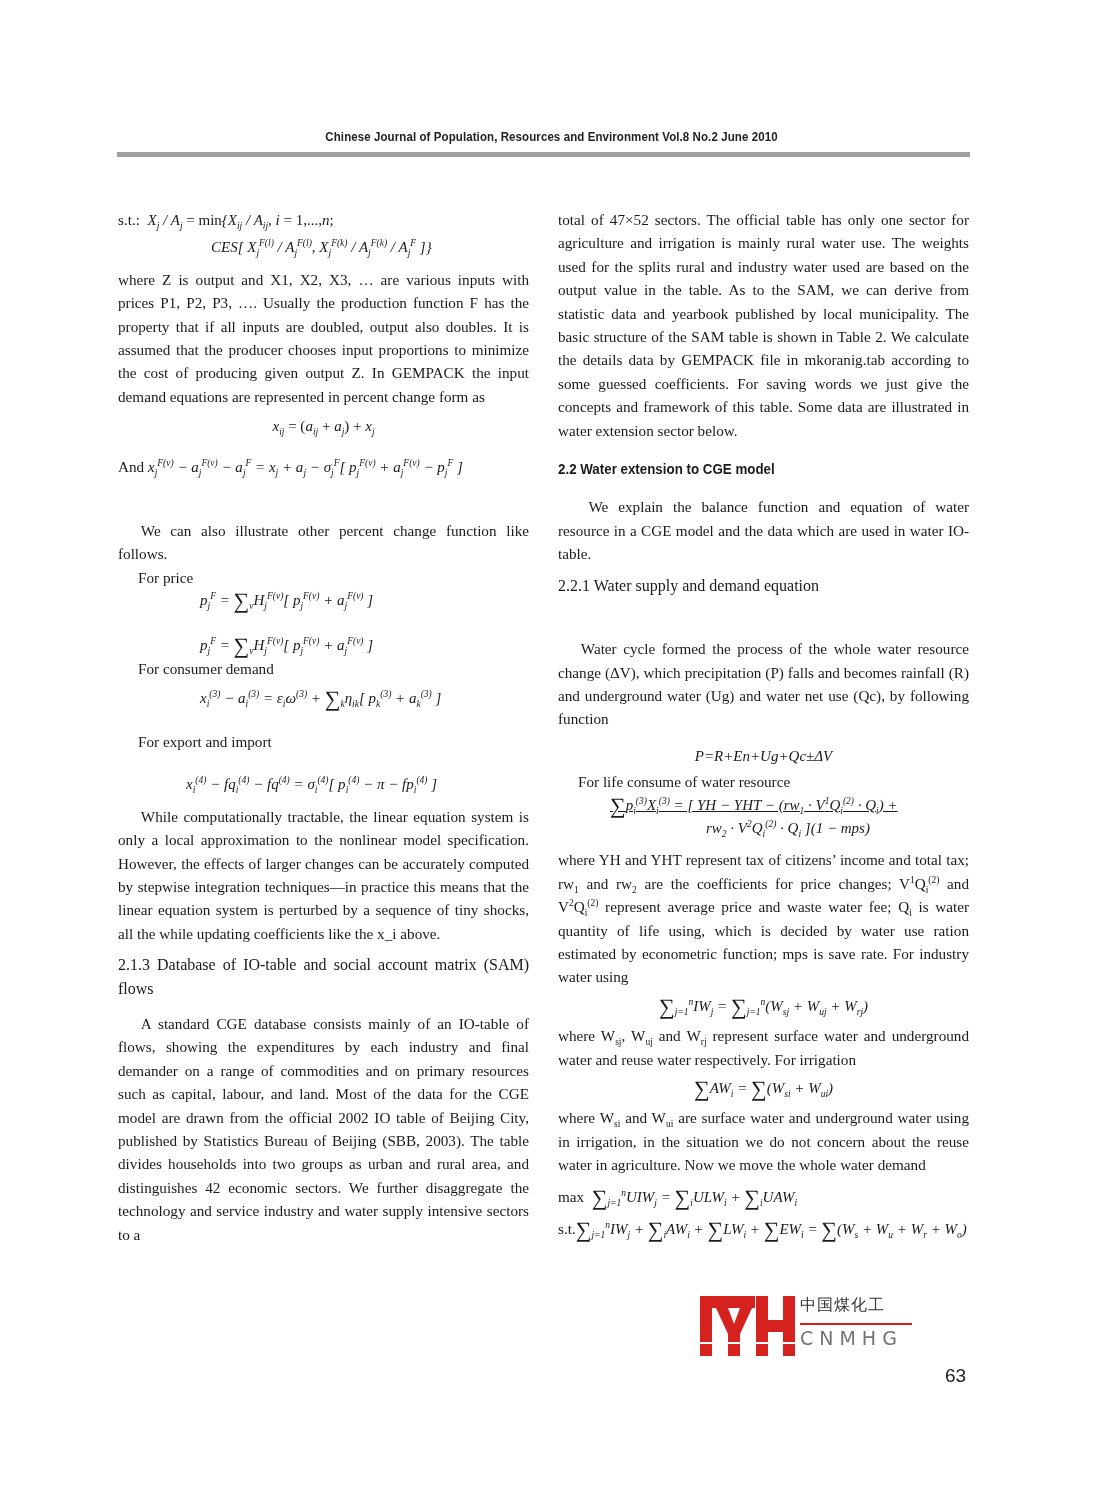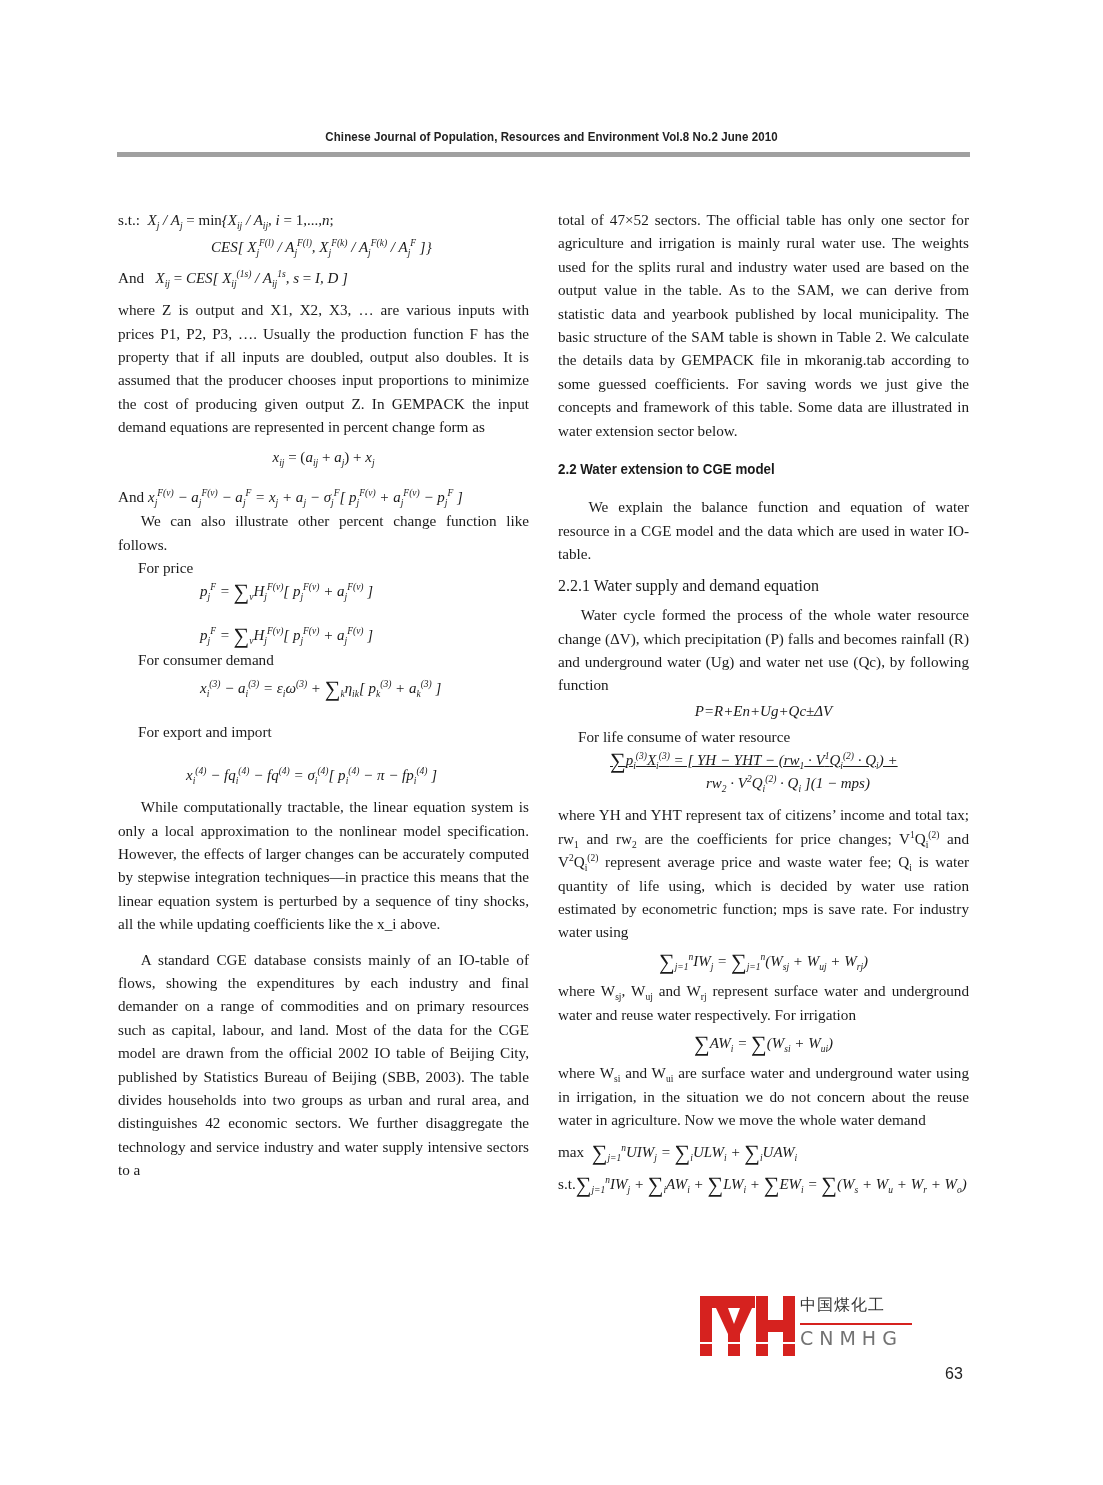--- a/index.html
+++ b/index.html
@@ -6,77 +6,74 @@
   body { width:1103px; height:1485px; position:relative; overflow:hidden;
          font-family:"Liberation Serif", serif; color:#1a1a1a; }
   .header-text { position:absolute; left:0; width:1103px; top:130px; text-align:center;
          font-family:"Liberation Sans", sans-serif; font-size:12.5px; font-weight:bold; color:#222; letter-spacing:0.1px; transform:scaleX(0.92); }
   .rule { position:absolute; left:117px; top:152px; width:853px; height:5px; background:#a0a0a0; }
   .col { position:absolute; top:208px; width:411px; font-size:15.2px; line-height:23.4px; }
   .col.left { left:118px; }
   .col.right { left:558px; }
   p { margin:0; text-align:justify; }
   .ind { text-indent:2em; }
-  .ind1 { text-indent:1.5em; }
+  .ind1 { text-indent:1.5em;margin-top:40px; }
   .eq { white-space:nowrap; font-style:italic; font-size:15px; }
   .eq .up { font-style:normal; }
   .c { text-align:center; }
   sub, sup { font-size:9.5px; line-height:0; }
   .big { font-size:22px; font-style:normal; vertical-align:-3px; }
   .sec-head { font-family:"Liberation Sans", sans-serif; font-weight:bold; font-size:14.5px; margin:10px 0 8px; transform:scaleX(0.92); transform-origin:left; }
   .sub-head { font-size:16px; margin:8px 0 6px; }
   .i { }
   .logo { position:absolute; left:700px; top:1290px; width:220px; height:70px; }
   .logo-mark { position:absolute; left:0; top:6px; width:95px; height:60px; }
   .logo-cn { position:absolute; left:100px; top:5px; font-family:"DejaVu Sans", sans-serif; font-size:16px; color:#333; letter-spacing:1px;text-align:right; }
   .logo-line { position:absolute; left:100px; top:33px; width:112px; height:2px; background:#d6221f; }
   .logo-en { position:absolute; left:100px; top:37px; font-family:"DejaVu Sans", sans-serif; font-size:19px; color:#737373; letter-spacing:6px; }
-  .page-num { position:absolute; left:945px; top:1365px; font-family:"Liberation Sans", sans-serif; font-size:16px; color:#222; }
+  .page-num { position:absolute; left:945px; top:1365px; font-family:"Liberation Sans", sans-serif; font-size:19px; color:#222; }
 </style>
 </head>
 <body>
 
 <div class="header-text">Chinese Journal of Population, Resources and Environment  Vol.8 No.2 June 2010</div>
 <div class="rule"></div>
 
 <div class="col left">
   <div style="white-space:nowrap;">
     <span>s.t.:</span>
     <span class="eq">&nbsp;X<sub>j</sub> / A<sub>j</sub> <span class="up">= min</span>{X<sub>ij</sub> / A<sub>ij</sub>, i <span class="up">= 1,...,</span>n<span class="up">;</span></span>
   </div>
   <div class="eq" style="padding-left:93px; margin-top:4px;">CES[ X<sub>j</sub><sup>F(l)</sup> / A<sub>j</sub><sup>F(l)</sup>, X<sub>j</sub><sup>F(k)</sup> / A<sub>j</sub><sup>F(k)</sup> / A<sub>j</sub><sup>F</sup> ]}</div>
-  <div style="margin-top:6px;">
-    <span>And</span>
-    <span class="eq">&nbsp; X<sub>ij</sub> <span class="up">=</span> CES[ X<sub>ij</sub><sup>(1s)</sup> / A<sub>ij</sub><sup>1s</sup>, s <span class="up">=</span> I, D ]</span>
-  </div>
   <p style="margin-top:8px;">where Z is output and X1, X2, X3, … are various inputs with prices P1, P2, P3, …. Usually the production function F has the property that if all inputs are doubled, output also doubles. It is assumed that the producer chooses input proportions to minimize the cost of producing given output Z. In GEMPACK the input demand equations are represented in percent change form as</p>
   <div class="eq c" style="margin:7px 0 4px;">x<sub>ij</sub> <span class="up">= (</span>a<sub>ij</sub> <span class="up">+</span> a<sub>j</sub><span class="up">) +</span> x<sub>j</sub></div>
   <div style="white-space:nowrap; margin-top:16px;">
     <span>And</span>
     <span class="eq">x<sub>j</sub><sup>F(v)</sup> − a<sub>j</sub><sup>F(v)</sup> − a<sub>j</sub><sup>F</sup> = x<sub>j</sub> + a<sub>j</sub> − σ<sub>j</sub><sup>F</sup>[ p<sub>j</sub><sup>F(v)</sup> + a<sub>j</sub><sup>F(v)</sup> − p<sub>j</sub><sup>F</sup> ]</span>
   </div>
   <p class="ind1">We can also illustrate other percent change function like follows.</p>
   <div style="padding-left:20px;">For price</div>
   <div class="eq" style="padding-left:82px;">p<sub>j</sub><sup>F</sup> = <span class="big">∑</span><sub>v</sub>H<sub>j</sub><sup>F(v)</sup>[ p<sub>j</sub><sup>F(v)</sup> + a<sub>j</sub><sup>F(v)</sup> ]</div>
   <div class="eq" style="padding-left:82px; margin-top:21px;">p<sub>j</sub><sup>F</sup> = <span class="big">∑</span><sub>v</sub>H<sub>j</sub><sup>F(v)</sup>[ p<sub>j</sub><sup>F(v)</sup> + a<sub>j</sub><sup>F(v)</sup> ]</div>
   <div style="padding-left:20px;">For consumer demand</div>
   <div class="eq" style="padding-left:82px; margin-top:6px;">x<sub>i</sub><sup>(3)</sup> − a<sub>i</sub><sup>(3)</sup> = ε<sub>i</sub>ω<sup>(3)</sup> + <span class="big">∑</span><sub>k</sub>η<sub>ik</sub>[ p<sub>k</sub><sup>(3)</sup> + a<sub>k</sub><sup>(3)</sup> ]</div>
   <div style="padding-left:20px; margin-top:20px;">For export and import</div>
   <div class="eq" style="padding-left:68px; margin-top:20px;">x<sub>i</sub><sup>(4)</sup> − fq<sub>i</sub><sup>(4)</sup> − fq<sup>(4)</sup> = σ<sub>i</sub><sup>(4)</sup>[ p<sub>i</sub><sup>(4)</sup> − π − fp<sub>i</sub><sup>(4)</sup> ]</div>
   <p class="ind1" style="margin-top:8px;">While computationally tractable, the linear equation system is only a local approximation to the nonlinear model specification. However, the effects of larger changes can be accurately computed by stepwise integration techniques—in practice this means that the linear equation system is perturbed by a sequence of tiny shocks, all the while updating coefficients like the x_i above.</p>
+  <div class="sub-head" style="text-align:justify;">2.1.3    Database of IO-table and social account matrix (SAM) flows</div>
   <p class="ind1" style="margin-top:12px;">A standard CGE database consists mainly of an IO-table of flows, showing the expenditures by each industry and final demander on a range of commodities and on primary resources such as capital, labour, and land. Most of the data for the CGE model are drawn from the official 2002 IO table of Beijing City, published by Statistics Bureau of Beijing (SBB, 2003). The table divides households into two groups as urban and rural area, and distinguishes 42 economic sectors. We further disaggregate the technology and service industry and water supply intensive sectors to a</p>
 </div>
 
 <div class="col right">
   <p>total of 47×52 sectors. The official table has only one sector for agriculture and irrigation is mainly rural water use. The weights used for the splits rural and industry water used are based on the output value in the table. As to the SAM, we can derive from statistic data and yearbook published by local municipality. The basic structure of the SAM table is shown in Table 2. We calculate the details data by GEMPACK file in mkoranig.tab according to some guessed coefficients. For saving words we just give the concepts and framework of this table. Some data are illustrated in water extension sector below.</p>
   <div class="sec-head" style="margin-top:16px;">2.2     Water extension to CGE model</div>
   <p class="ind" style="margin-top:14px;">We explain the balance function and equation of water resource in a CGE model and the data which are used in water IO-table.</p>
   <div class="sub-head">2.2.1    Water supply and demand equation</div>
   <p class="ind1">Water cycle formed the process of the whole water resource change (ΔV), which precipitation (P) falls and becomes rainfall (R) and underground water (Ug) and water net use (Qc), by following function</p>
-  <div class="eq c" style="margin:3px 0 2px;font-family:Liberation Serif, serif;">P=R+En+Ug+Qc±ΔV</div>
+  <div class="eq c" style="margin:14px 0 2px;font-family:Liberation Serif, serif;">P=R+En+Ug+Qc±ΔV</div>
   <div style="padding-left:20px;">For life consume of water resource</div>
   <div class="eq" style="padding-left:52px;text-decoration:underline;"><span class="big">∑</span>p<sub>i</sub><sup>(3)</sup>X<sub>i</sub><sup>(3)</sup> = [ YH − YHT − (rw<sub>1</sub> · V<sup>1</sup>Q<sub>i</sub><sup>(2)</sup> · Q<sub>i</sub>) +</div>
   <div class="eq" style="padding-left:148px; margin-bottom:8px;">rw<sub>2</sub> · V<sup>2</sup>Q<sub>i</sub><sup>(2)</sup> · Q<sub>i</sub> ](1 − mps)</div>
   <p>where <span class="i">YH</span> and <span class="i">YHT</span> represent tax of citizens’ income and total tax; <span class="i">rw</span><sub>1</sub> and <span class="i">rw</span><sub>2</sub> are the coefficients for price changes; <span class="i">V</span><sup>1</sup><span class="i">Q</span><sub>i</sub><sup>(2)</sup> and <span class="i">V</span><sup>2</sup><span class="i">Q</span><sub>i</sub><sup>(2)</sup> represent average price and waste water fee; <span class="i">Q<sub>i</sub></span> is water quantity of life using, which is decided by water use ration estimated by econometric function; <span class="i">mps</span> is save rate. For industry water using</p>
   <div class="eq c" style="margin:6px 0;"><span class="big">∑</span><sub>j=1</sub><sup>n</sup>IW<sub>j</sub> = <span class="big">∑</span><sub>j=1</sub><sup>n</sup>(W<sub>sj</sub> + W<sub>uj</sub> + W<sub>rj</sub>)</div>
   <p>where <span class="i">W<sub>sj</sub></span>, <span class="i">W<sub>uj</sub></span> and <span class="i">W<sub>rj</sub></span> represent surface water and underground water and reuse water respectively. For irrigation</p>
   <div class="eq c" style="margin:6px 0;"><span class="big">∑</span>AW<sub>i</sub> = <span class="big">∑</span>(W<sub>si</sub> + W<sub>ui</sub>)</div>
   <p>where <span class="i">W<sub>si</sub></span> and <span class="i">W<sub>ui</sub></span> are surface water and underground water using in irrigation, in the situation we do not concern about the reuse water in agriculture. Now we move the whole water demand</p>
   <div style="margin-top:8px; white-space:nowrap;">
     <span>max</span>

